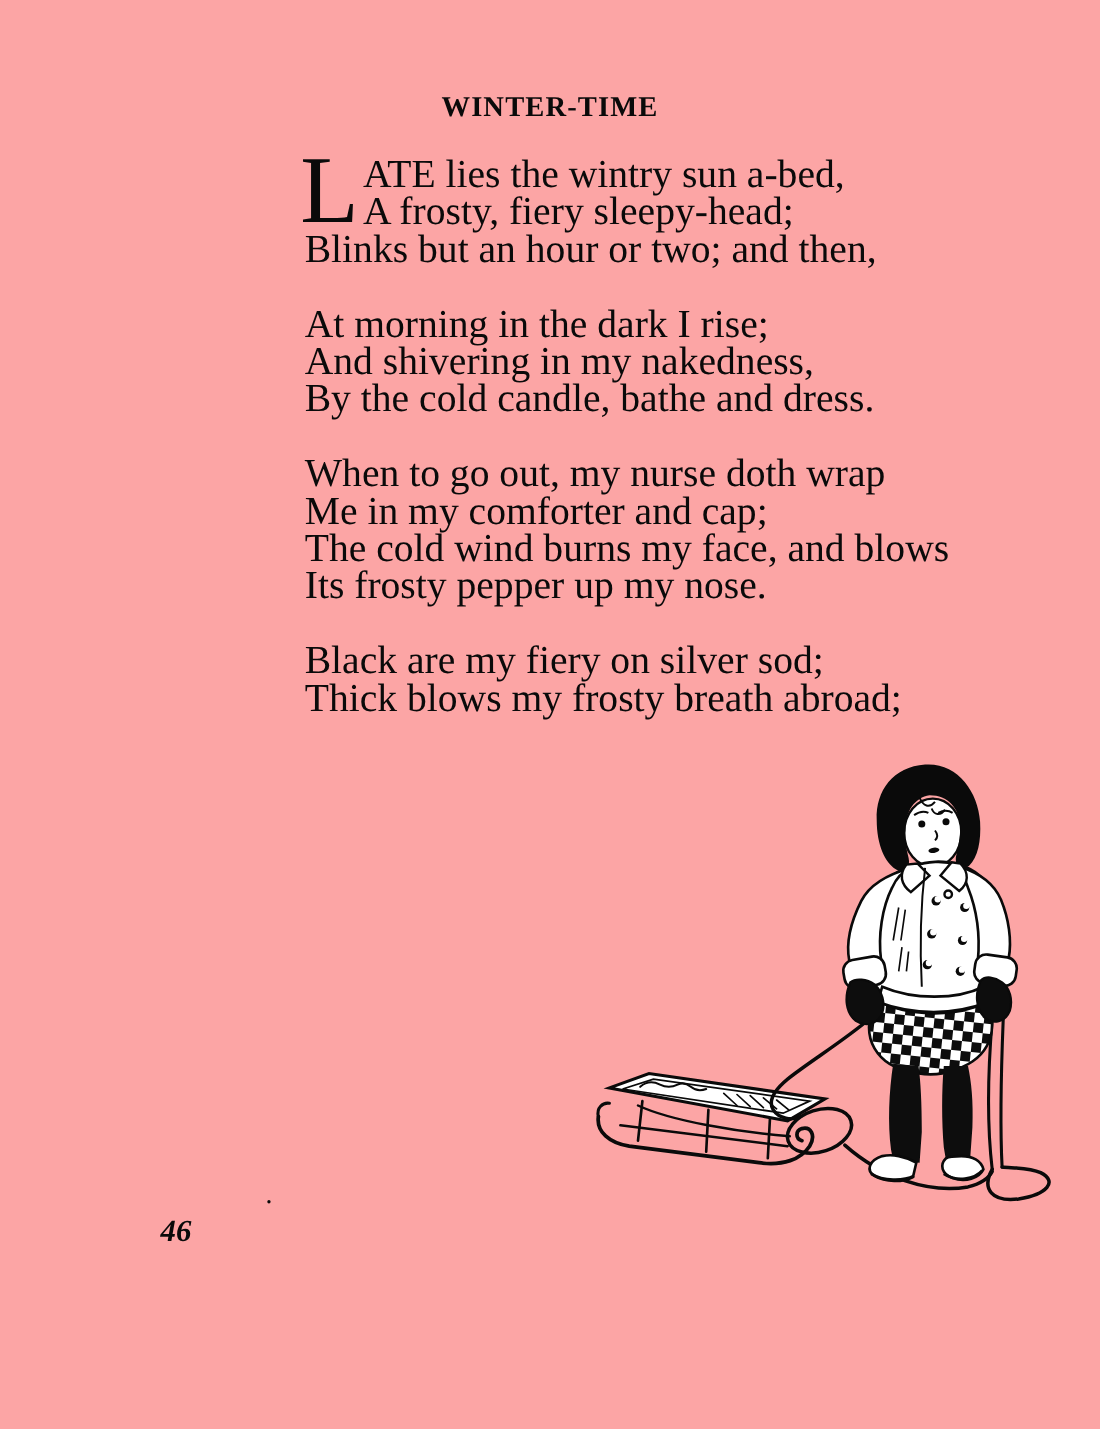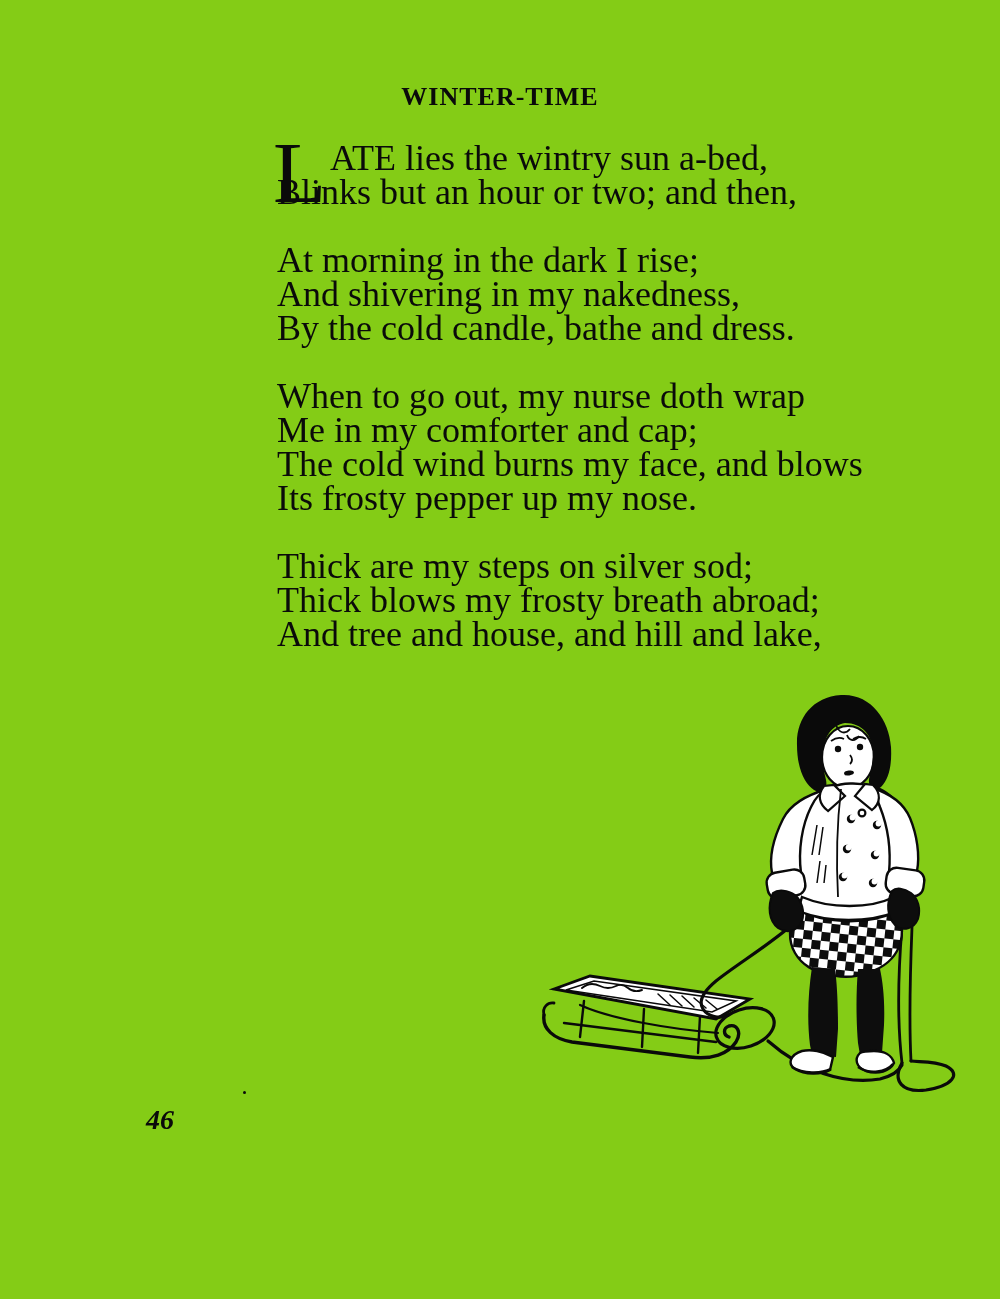--- a/index.html
+++ b/index.html
@@ -4,21 +4,21 @@
 <style>
   html, body {
     margin: 0;
     padding: 0;
     background: #ffffff;
   }
   #book-page {
     position: relative;
     width: 1000px;
     height: 1299px;
-    background: #84cc16;
+    background: #fca5a5;
     overflow: hidden;
     font-family: "Liberation Serif", "DejaVu Serif", serif;
     color: #0a0a0a;
   }
   .page-title {
     position: absolute;
     top: 82px;
     left: 0;
     width: 1000px;
     text-align: center;
@@ -86,37 +86,37 @@
 <body>
 
 <div id="book-page">
 
   <h1 class="page-title">WINTER-TIME</h1>
 
   <div class="poem">
       <div class="stanza">
         <span class="dropcap">L</span>
         <div class="line indent">ATE lies the wintry sun a-bed,</div>
+        <div class="line indent">A frosty, fiery sleepy-head;</div>
         <div class="line">Blinks but an hour or two; and then,</div>
       </div>
       <div class="stanza">
         <div class="line">At morning in the dark I rise;</div>
         <div class="line">And shivering in my nakedness,</div>
         <div class="line">By the cold candle, bathe and dress.</div>
       </div>
       <div class="stanza">
         <div class="line">When to go out, my nurse doth wrap</div>
         <div class="line">Me in my comforter and cap;</div>
         <div class="line">The cold wind burns my face, and blows</div>
         <div class="line">Its frosty pepper up my nose.</div>
       </div>
       <div class="stanza">
-        <div class="line">Thick are my steps on silver sod;</div>
+        <div class="line">Black are my fiery on silver sod;</div>
         <div class="line">Thick blows my frosty breath abroad;</div>
-        <div class="line">And tree and house, and hill and lake,</div>
       </div>
     </div>
 
   <svg class="illustration" viewBox="0 0 425 430" xmlns="http://www.w3.org/2000/svg">
     <defs>
       <pattern id="check" width="18" height="18" patternUnits="userSpaceOnUse" patternTransform="rotate(6)">
         <rect width="18" height="18" fill="#ffffff"></rect>
         <rect width="9" height="9" fill="#0d0d0d"></rect>
         <rect x="9" y="9" width="9" height="9" fill="#0d0d0d"></rect>
       </pattern>

